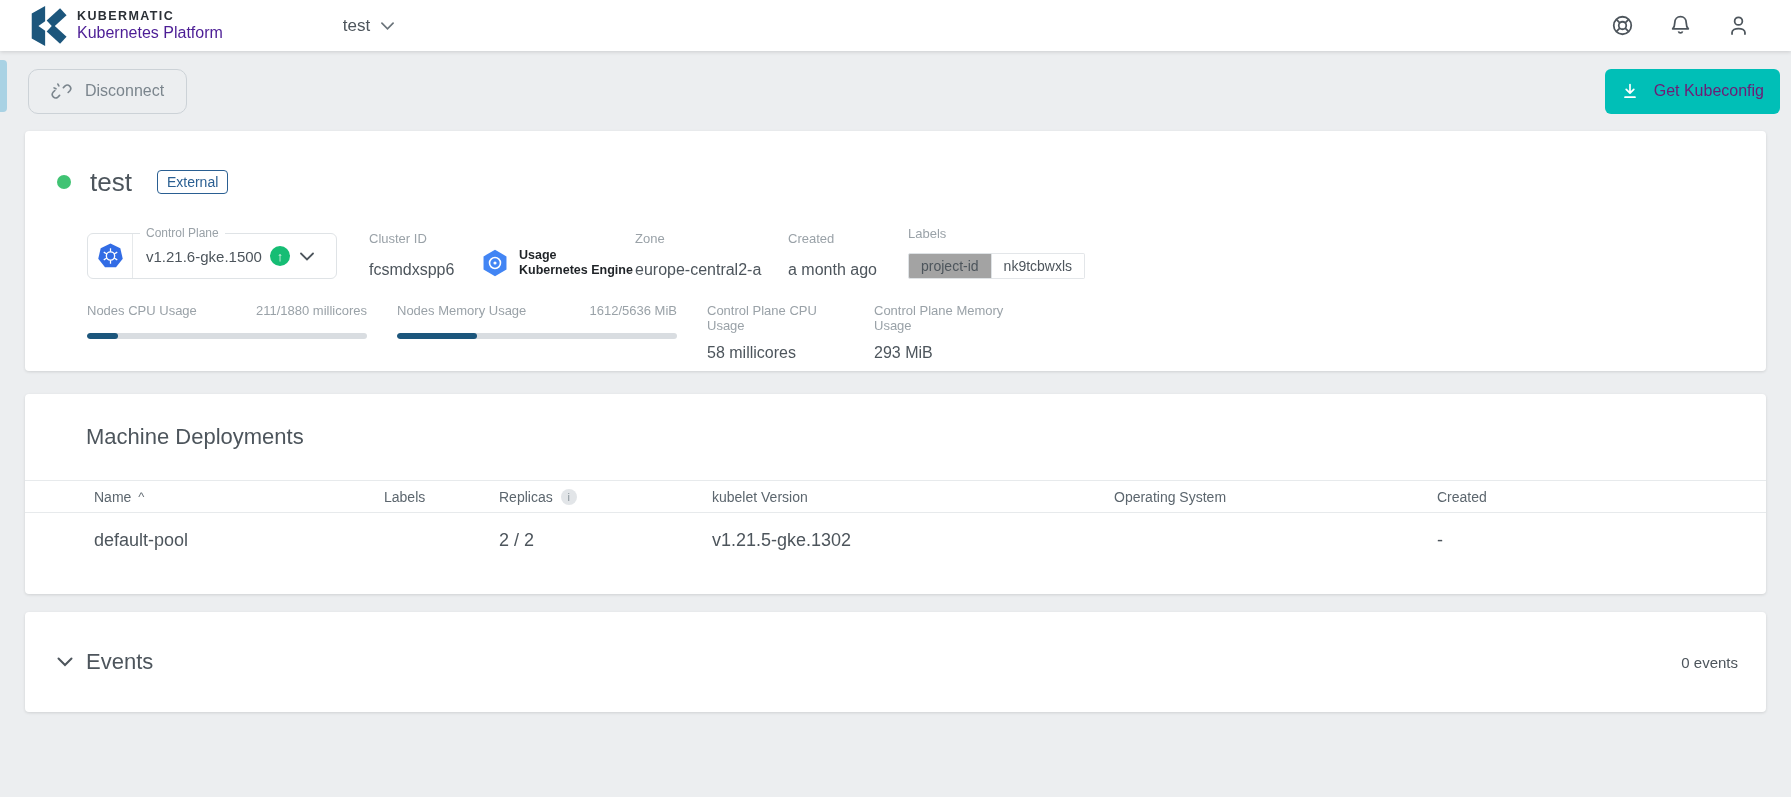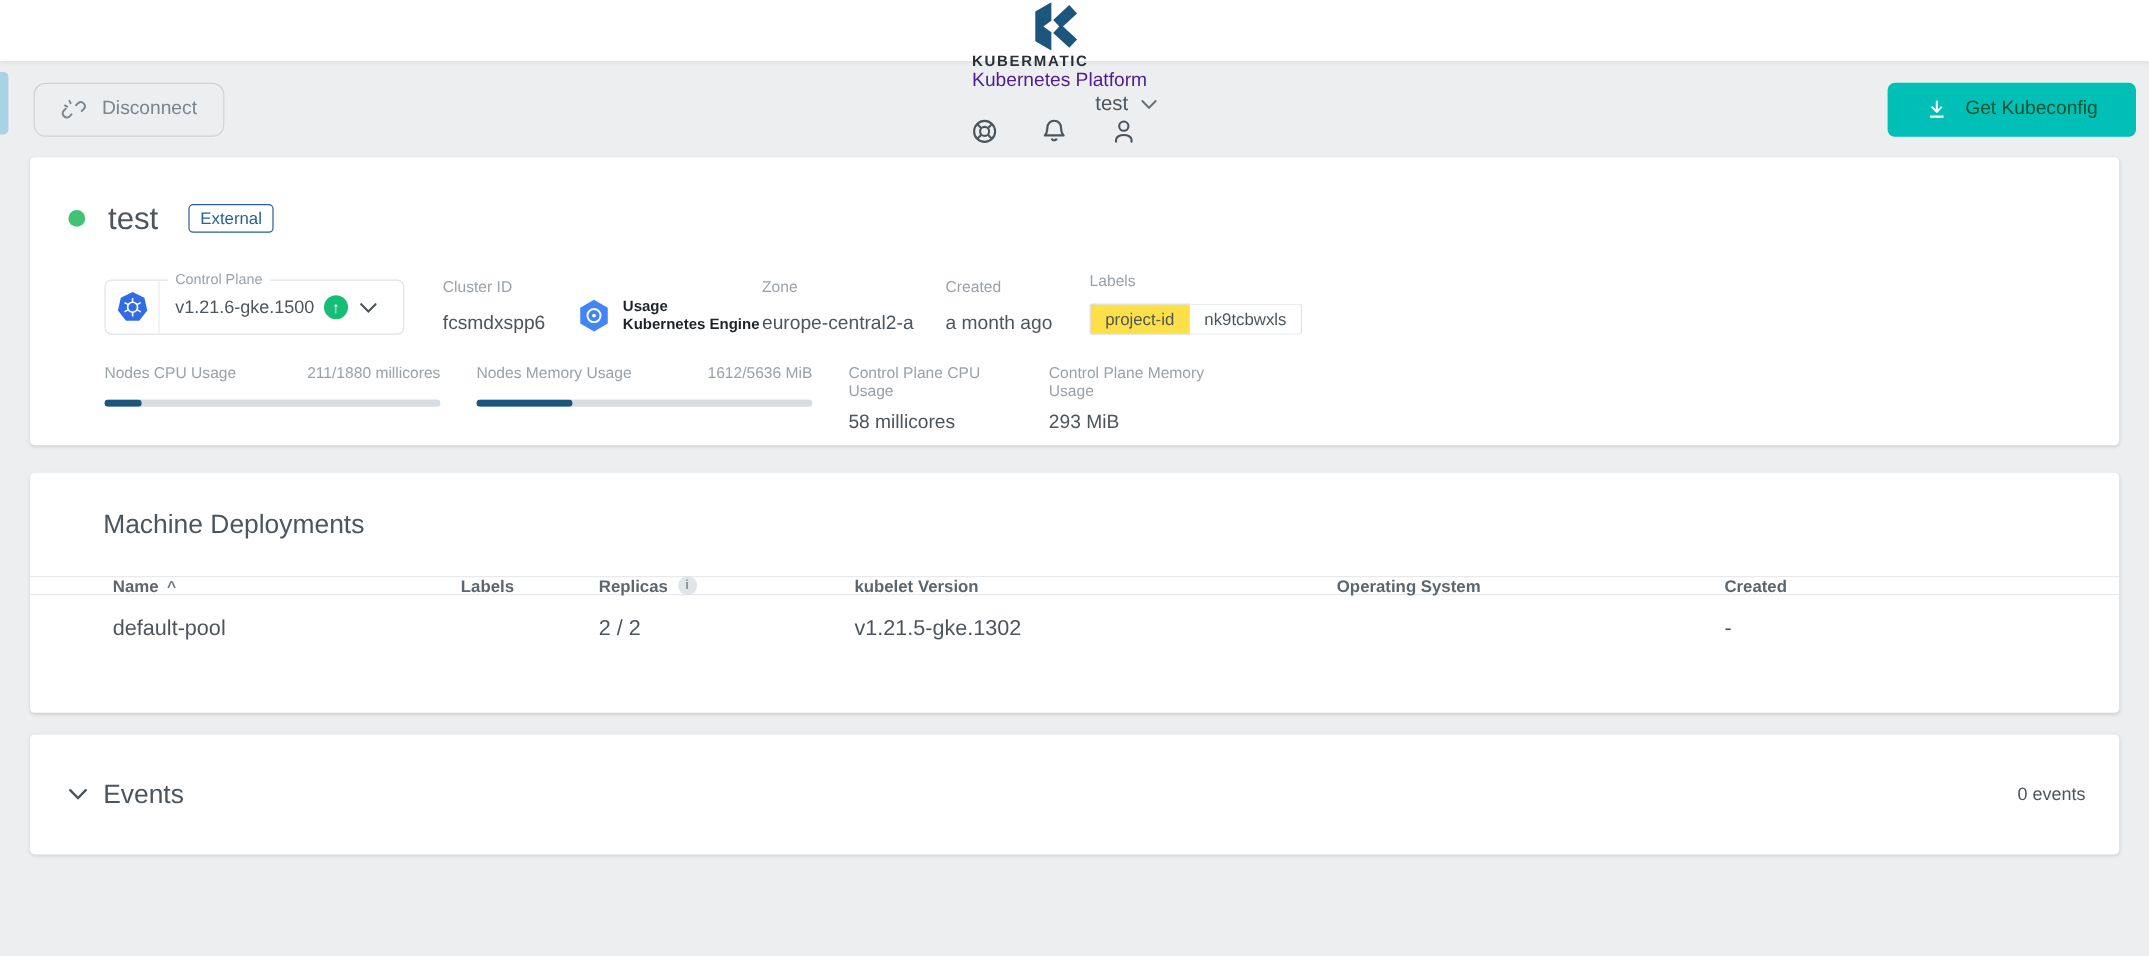--- a/index.html
+++ b/index.html
@@ -10,42 +10,42 @@
     color:var(--text_dark,#4d555c);
     overflow:hidden;
     position:relative;
   }
   svg { display:block; }
   .clickable { cursor:pointer; }
 
   
   .header {
     height:51px; background:#fff; display:flex; align-items:center;
-    padding:0 40px 0 6px; box-shadow:0 1px 4px rgba(0,0,0,.14); position:relative; z-index:3;flex-direction:column;
+    padding:0 40px 0 28px; box-shadow:0 1px 4px rgba(0,0,0,.14); position:relative; z-index:3;
   }
   .logo { color:var(--navy,#1c567c); }
   .brand { margin-left:9px; }
   .brand-top { font-size:12.5px; font-weight:bold; letter-spacing:1.4px; color:#2b3036; }
   .brand-bottom { font-size:16px; color:#4c1d95; margin-top:1px; }
   .project-select { margin-left:120px; display:flex; align-items:center; gap:11px; font-size:17px; color:var(--text_dark,#4d555c); }
   .header-spacer { flex:1; }
   .header-icons { display:flex; align-items:center; gap:33px; color:#4d555c; }
 
   
   .toolbar { height:80px; display:flex; align-items:center; padding:0 11px 0 28px; position:relative; }
   .edge-strip { position:absolute; left:0; top:9px; width:7px; height:52px; background:#a9d2e4; border-radius:0 4px 4px 0; }
   .btn-disconnect {
     height:45px; padding:0 22px; display:flex; align-items:center; gap:13px;
     border:1px solid #ccd2d7; border-radius:10px; background:transparent;
     color:#7b858d; font-size:16px; font-family:inherit;
   }
   .btn-kubeconfig {
-    margin-left:auto; height:45px; padding:0 32px; display:flex; align-items:center; gap:15px;
+    margin-left:auto; height:45px; padding:0 16px; display:flex; align-items:center; gap:15px;
     border:none; border-radius:6px; background:var(--accent,#00bfb7);
-    color:#14532d; font-size:16px; font-family:inherit;
+    color:#701a75; font-size:16px; font-family:inherit;
   }
 
   
   .card { margin:0 25px; background:#fff; border-radius:4px; box-shadow:0 1px 3px rgba(0,0,0,.12); }
 
   
   .cluster-card { height:240px; padding:36px 30px 0; margin-bottom:23px; }
   .cluster-title-row { display:flex; align-items:center; height:30px; }
   .status-dot { width:14px; height:14px; border-radius:50%; background:var(--green,#40c373); margin:0 19px 0 2px; }
   .cluster-name { font-size:26px; color:var(--text_dark,#4d555c); }
@@ -66,37 +66,37 @@
 
   .d-col .d-label { font-size:13px; color:var(--label_gray,#9aa2a8); margin-bottom:15px; }
   .d-col .d-value { font-size:16px; color:var(--text_dark,#4d555c); }
   .col-clusterid { width:111px; }
   .col-provider { width:155px; margin-top:14px; display:flex; align-items:center; gap:9px; }
   .provider-name { font-size:12.5px; font-weight:bold; color:#1f2327; line-height:1.22; }
   .col-zone { width:153px; }
   .col-created { width:120px; }
   .label-chips { display:flex; }
   .chip { font-size:14px; padding:4px 12px; color:var(--text_dark,#4d555c); }
-  .chip-key { background:#fde047; border:1px solid #dee2e5; border-radius:2px 0 0 2px; }
+  .chip-key { background:#a3a3a3; border:1px solid #dee2e5; border-radius:2px 0 0 2px; }
   .chip-value { background:#fff; border:1px solid #e3e6e9; border-left:none; border-radius:0 2px 2px 0; }
 
   .usage-row { margin:24px 0 0 32px; display:flex; align-items:flex-start; }
   .u-bar-col { width:280px; margin-right:30px; }
   .u-head { display:flex; justify-content:space-between; font-size:13px; color:var(--label_gray,#9aa2a8); }
   .u-bar { margin-top:15px; height:6px; background:#d9dde1; border-radius:3px; overflow:hidden; }
   .u-fill { height:100%; background:var(--navy,#1c567c); border-radius:3px; }
   .u-val-col { width:147px; margin-right:20px; }
   .u-val-col .u-value { margin-top:11px; font-size:16px; color:var(--text_dark,#4d555c); }
 
   
   .md-card { height:200px; padding-top:30px; margin-bottom:18px; }
   .md-title { margin-left:61px; font-size:22px; color:var(--text_dark,#4d555c); line-height:26px; }
   .md-table { margin-top:30px; }
   .t-row { display:flex; align-items:center; padding-left:39px; }
-  .t-head { height:16px; border-top:1px solid #e7eaec; border-bottom:1px solid #e7eaec; font-size:14px; color:#5c666e;font-weight:bold; }
+  .t-head { height:33px; border-top:1px solid #e7eaec; border-bottom:1px solid #e7eaec; font-size:14px; color:#5c666e; }
   .t-data { height:54px; font-size:18px; color:var(--text_dark,#4d555c); }
   .c-status { width:30px; }
   .c-name { width:290px; display:flex; align-items:center; }
   .c-labels { width:115px; }
   .c-replicas { width:213px; display:flex; align-items:center; }
   .c-kubelet { width:402px; }
   .c-os { width:323px; }
   .c-created { flex:1; }
   .sort-caret { font-size:13px; margin-left:7px; color:#6a737a; }
   .info-circle {

